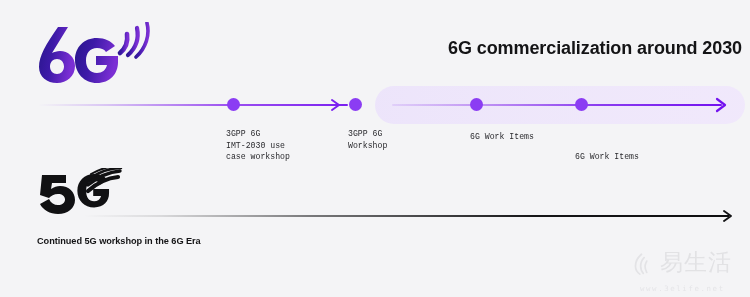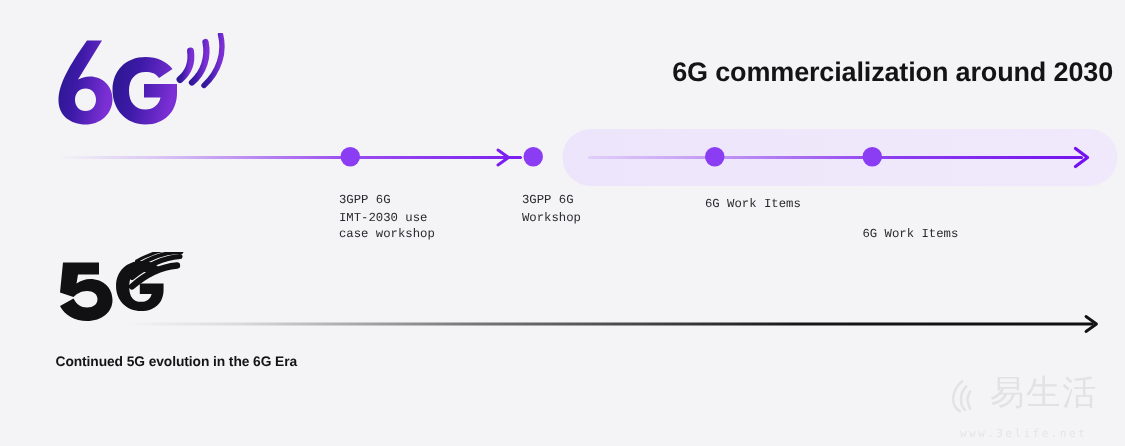--- a/index.html
+++ b/index.html
@@ -278,21 +278,21 @@
       </g>
     </svg>
   </div>
 
   <div class="tl5-line"></div>
   <div class="tl5-arrow">
     <svg viewBox="0 0 14 14" width="14" height="14">
       <path d="M2 2 L9 7 L2 12" fill="none" stroke="#131315" stroke-width="1.9" stroke-linecap="round" stroke-linejoin="round"></path>
     </svg>
   </div>
-  <div class="tl5-caption">Continued 5G evolution in the 6G Era</div>
+  <div class="tl5-caption">Continued 5G workshop in the 6G Era</div>
 
   <div class="watermark">
     <div class="wm-mark">
       <svg viewBox="0 0 30 30" width="26" height="26">
         <g fill="none" stroke="#bdbdc2" stroke-width="2" stroke-linecap="round">
           <path d="M11 6 C6 10 4 15 4 20 C4 24 6 27 9 29"></path>
           <path d="M14 10 C11 13 10 16 10 20 C10 23 11 26 13 28"></path>
           <path d="M17 14 C16 16 15 18 15 20 C15 23 16 25 17 27"></path>
         </g>
       </svg>

